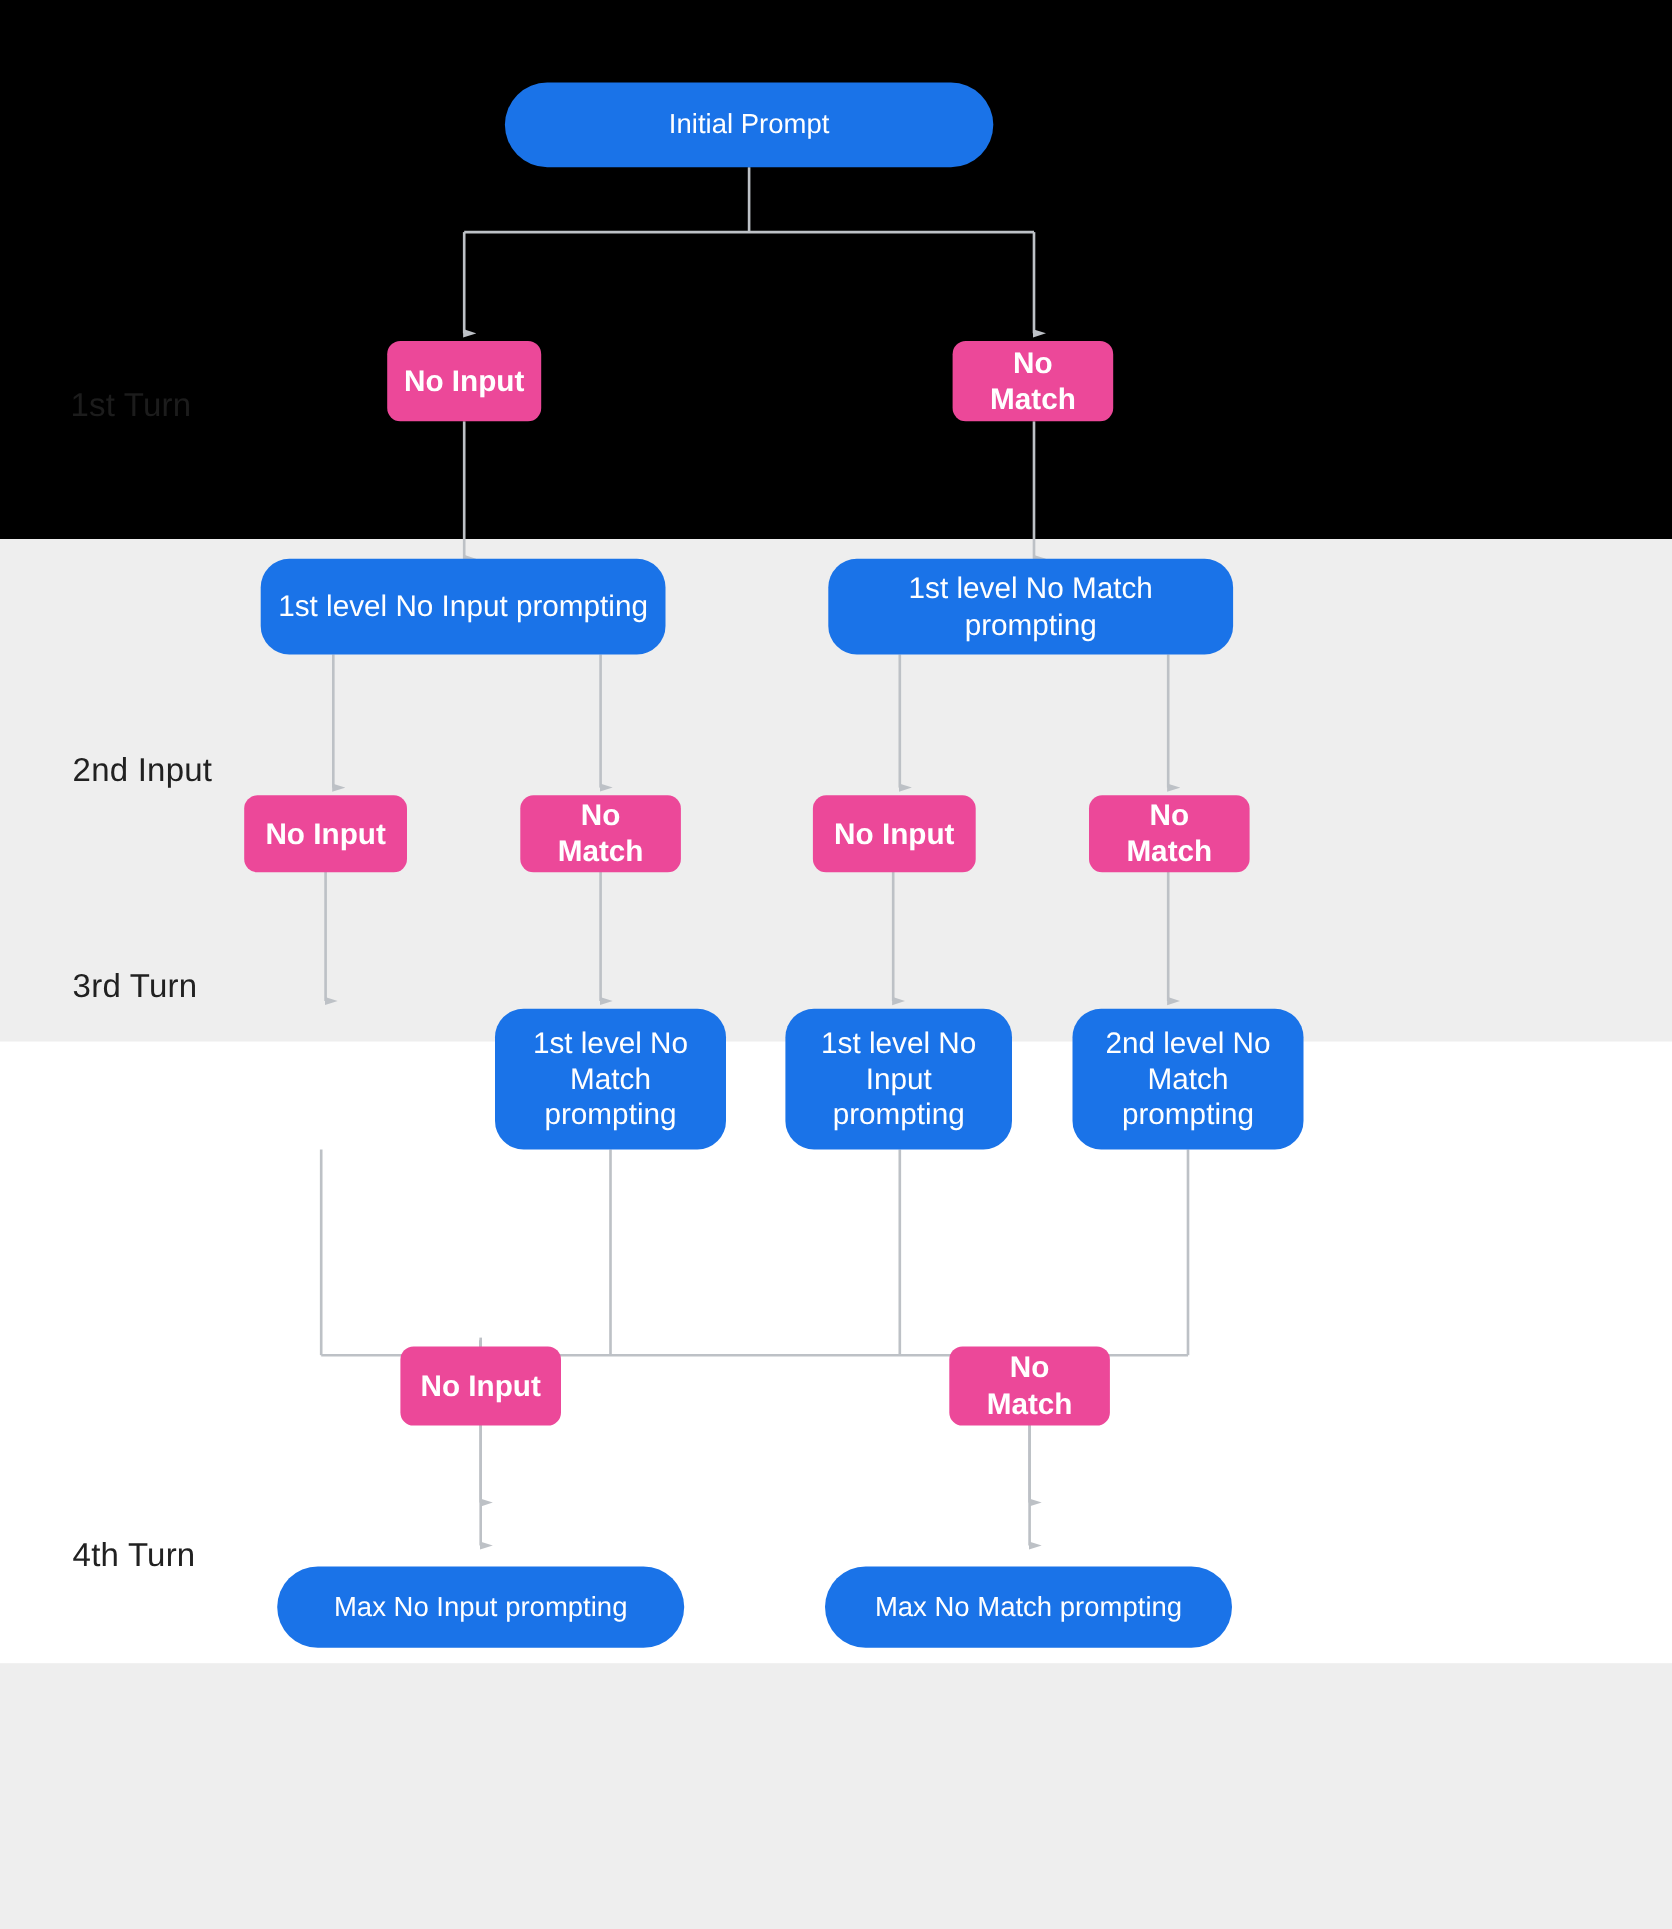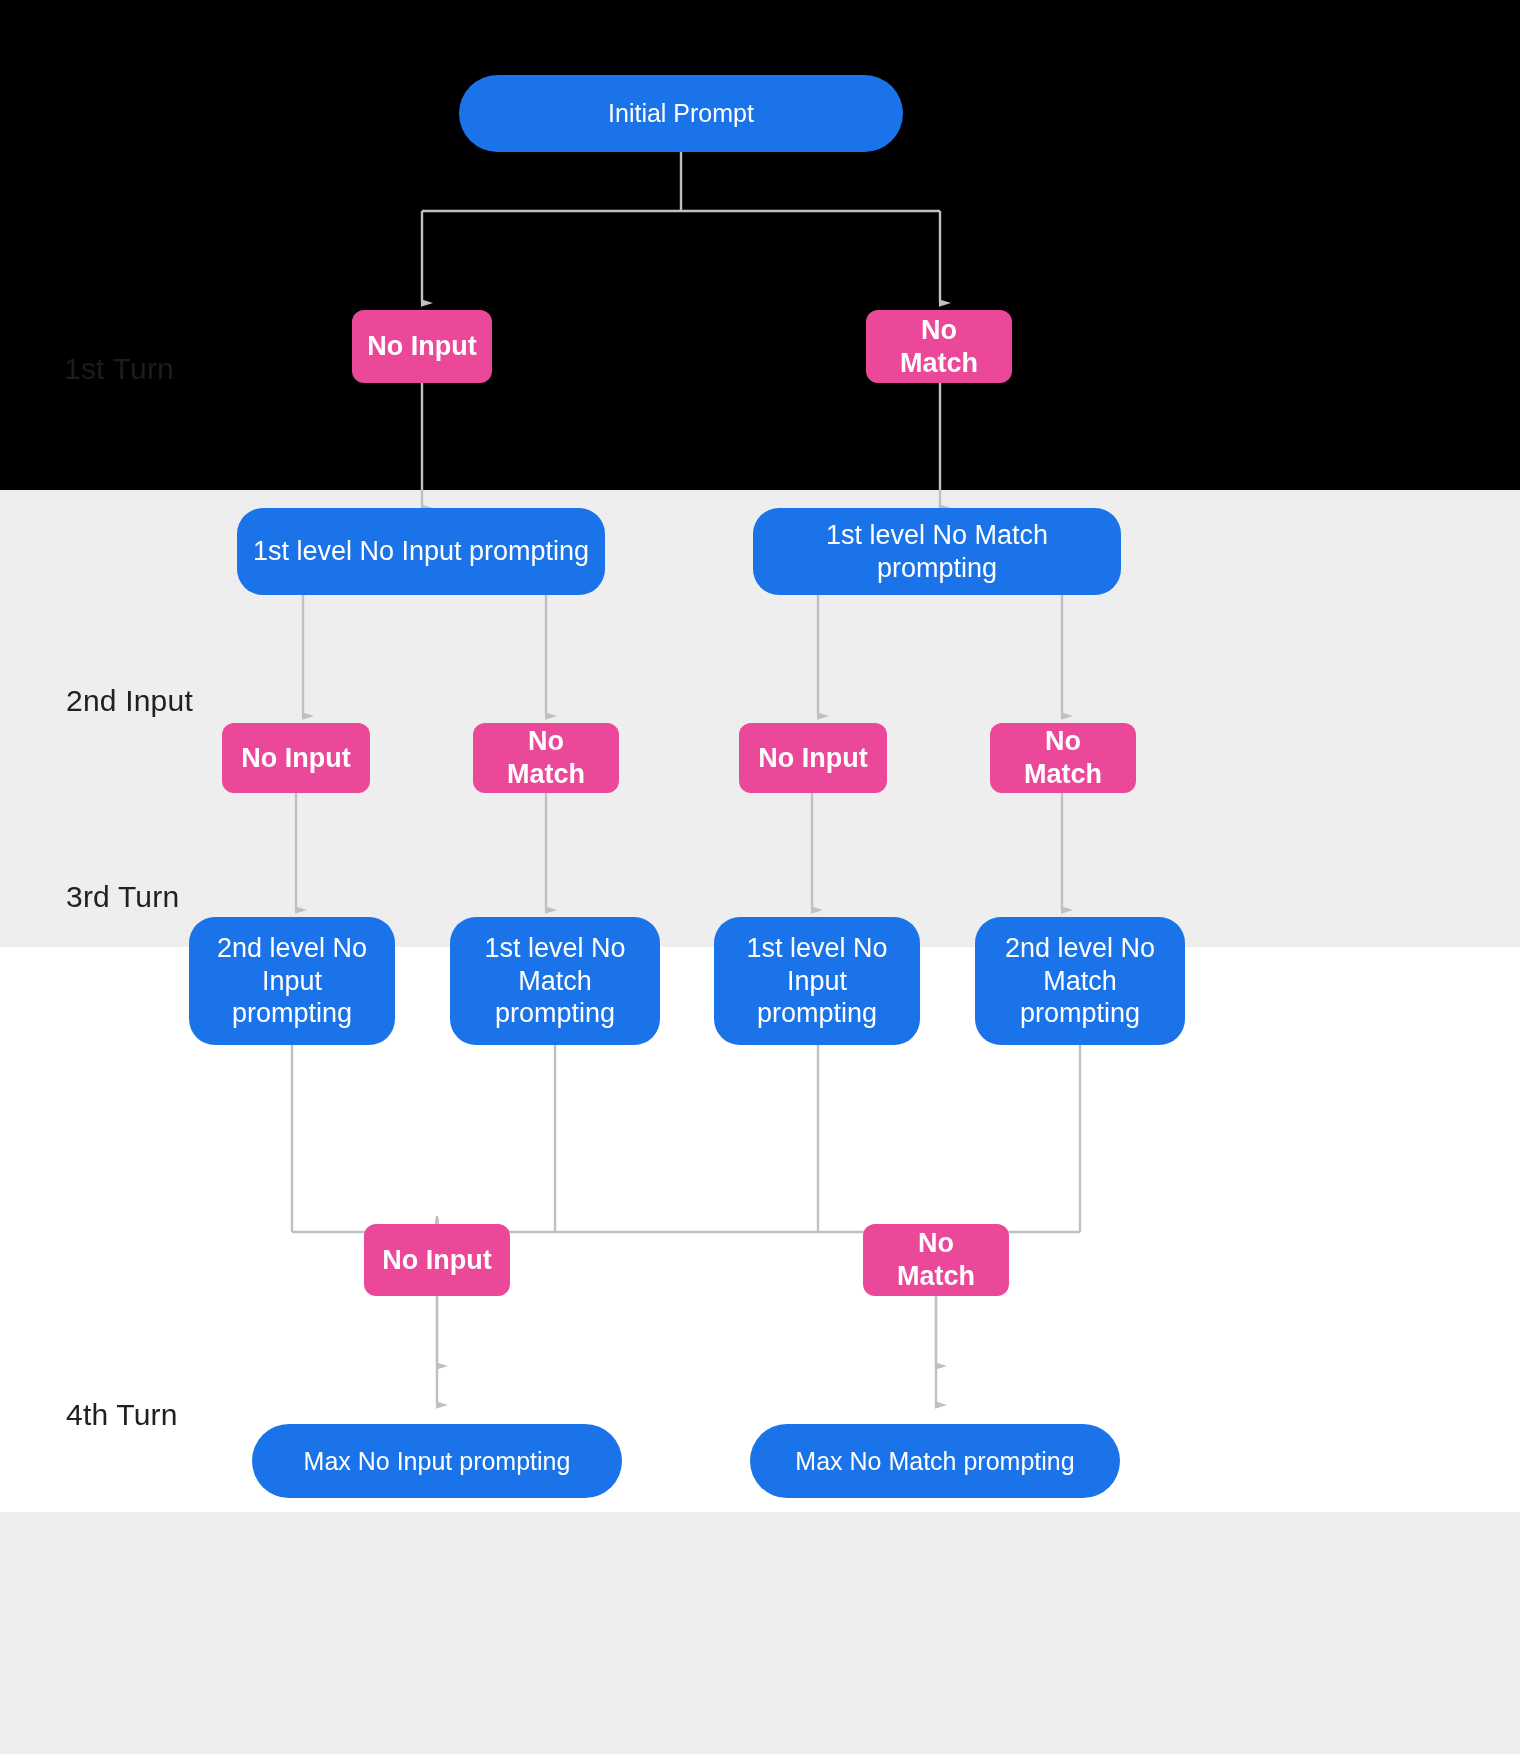--- a/index.html
+++ b/index.html
@@ -144,21 +144,20 @@
   <div class="node green" style="left:866px; top:310px; width:146px; height:73px;">No Match</div>
 
   <div class="node blue round" style="left:237px; top:508px; width:368px; height:87px;">1st level No Input prompting</div>
   <div class="node blue round" style="left:753px; top:508px; width:368px; height:87px;">1st level No Match prompting</div>
 
   <div class="node green" style="left:222px; top:723px; width:148px; height:70px;">No Input</div>
   <div class="node green" style="left:473px; top:723px; width:146px; height:70px;">No Match</div>
   <div class="node green" style="left:739px; top:723px; width:148px; height:70px;">No Input</div>
   <div class="node green" style="left:990px; top:723px; width:146px; height:70px;">No Match</div>
 
-  <div class="node blue round" style="left:189px; top:917px; width:206px; height:128px;">2nd level No Input prompting</div>
   <div class="node blue round" style="left:450px; top:917px; width:210px; height:128px;">1st level No Match prompting</div>
   <div class="node blue round" style="left:714px; top:917px; width:206px; height:128px;">1st level No Input prompting</div>
   <div class="node blue round" style="left:975px; top:917px; width:210px; height:128px;">2nd level No Match prompting</div>
 
   <div class="node green" style="left:364px; top:1224px; width:146px; height:72px;">No Input</div>
   <div class="node green" style="left:863px; top:1224px; width:146px; height:72px;">No Match</div>
 
   <div class="node blue pill" style="left:750px; top:1424px; width:370px; height:74px;">Max No Match prompting</div>
   <div class="node blue pill" style="left:252px; top:1424px; width:370px; height:74px;">Max No Input prompting</div>
 

